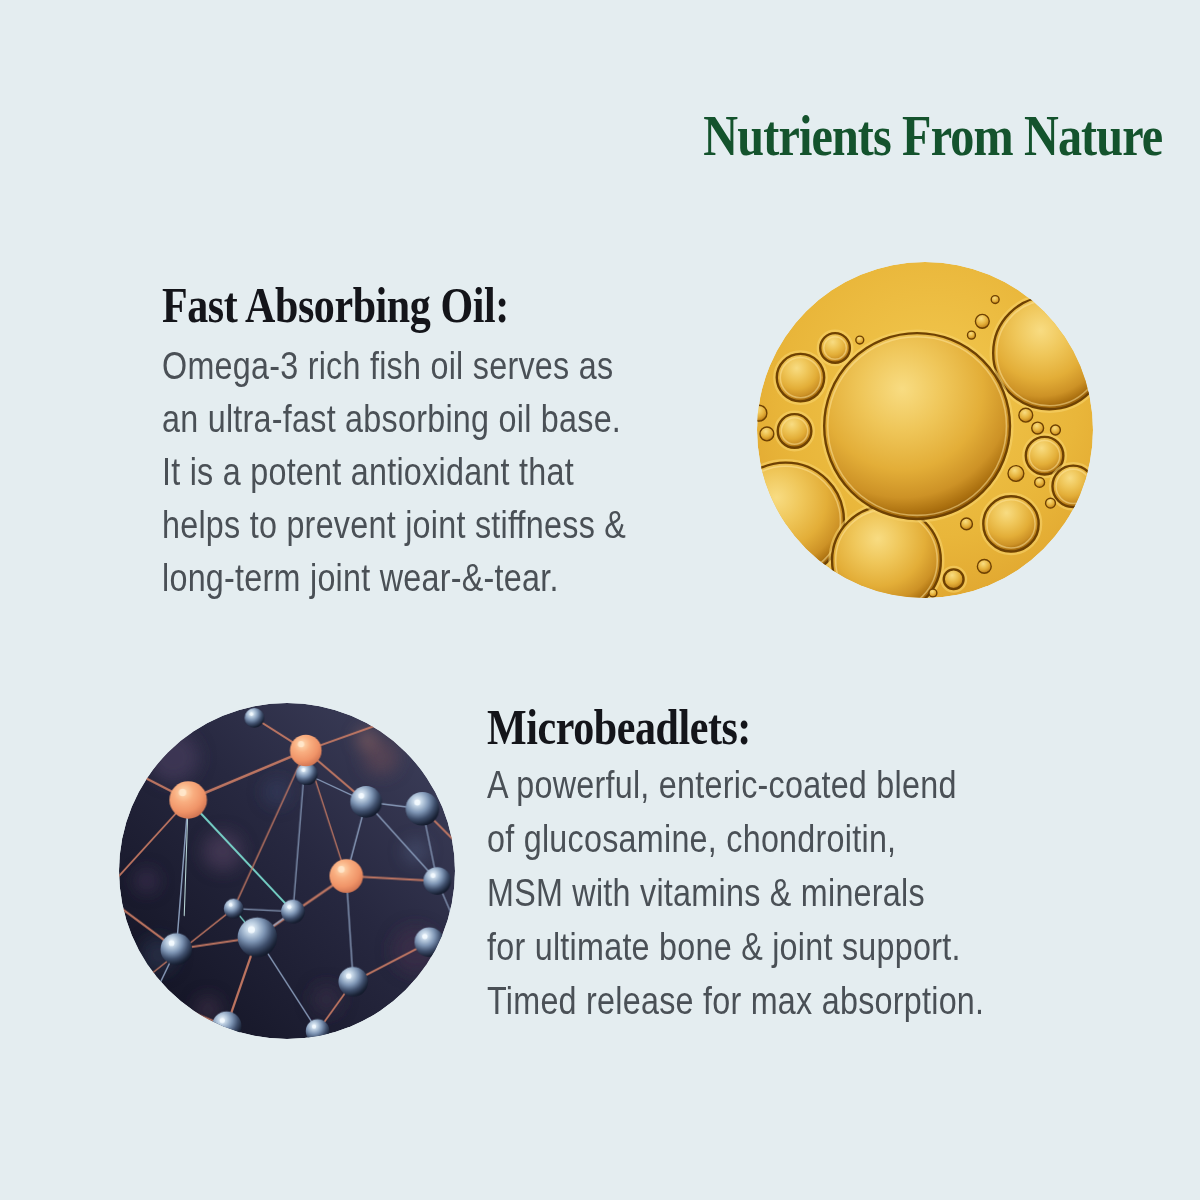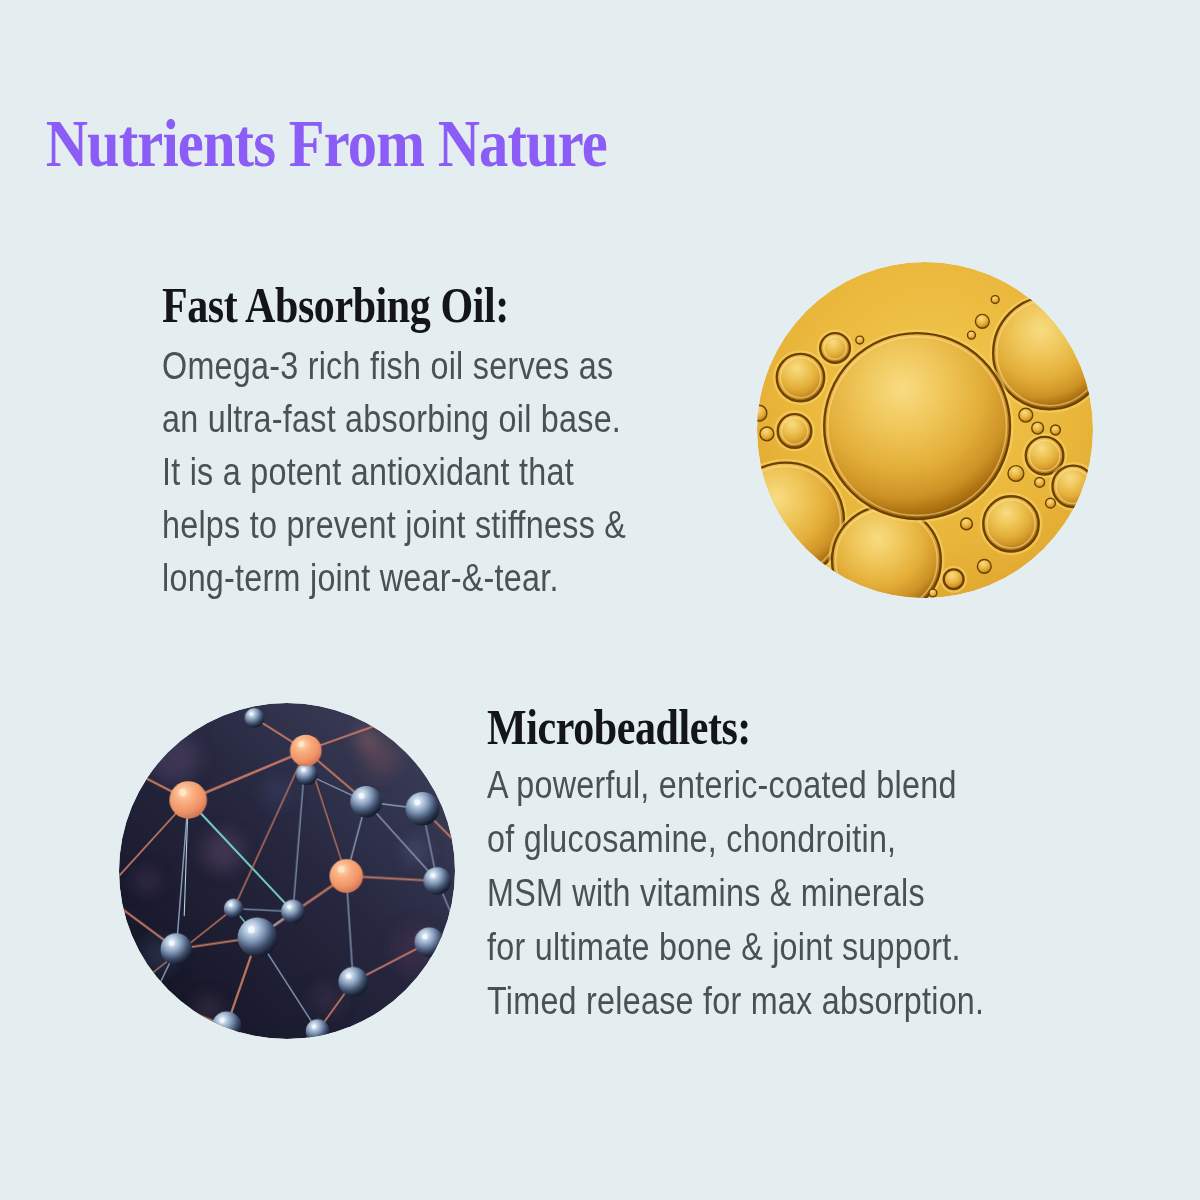--- a/index.html
+++ b/index.html
@@ -2,23 +2,23 @@
 <html><head>
 <meta charset="utf-8">
 <style>
   html,body{margin:0;padding:0;background:#cfd8dc;}
   .canvas{
     position:relative;width:1200px;height:1200px;margin:0 auto;
     background:#e4edf0;overflow:hidden;
     font-family:"Liberation Sans",sans-serif;
   }
   .page-title{
-    position:absolute;top:104px;left:0;width:1200px;text-align:left;
-    font-family:"Liberation Serif",serif;font-weight:bold;font-size:68px;
-    color:#8b5cf6;white-space:nowrap;
+    position:absolute;top:104px;left:0;width:1200px;text-align:right;
+    font-family:"Liberation Serif",serif;font-weight:bold;font-size:56px;
+    color:#14532d;white-space:nowrap;
   }
   .page-title .squeeze{display:inline-block;transform:scaleX(.86);transform-origin:center;letter-spacing:-1px;}
   .sec-heading{
     position:absolute;
     font-family:"Liberation Serif",serif;font-weight:bold;font-size:50px;
     color:#14151a;line-height:1;white-space:nowrap;
     transform:scaleX(.84);transform-origin:left;letter-spacing:-0.5px;
   }
   .sec-body{
     position:absolute;font-size:38px;line-height:53px;color:#4a5056;

